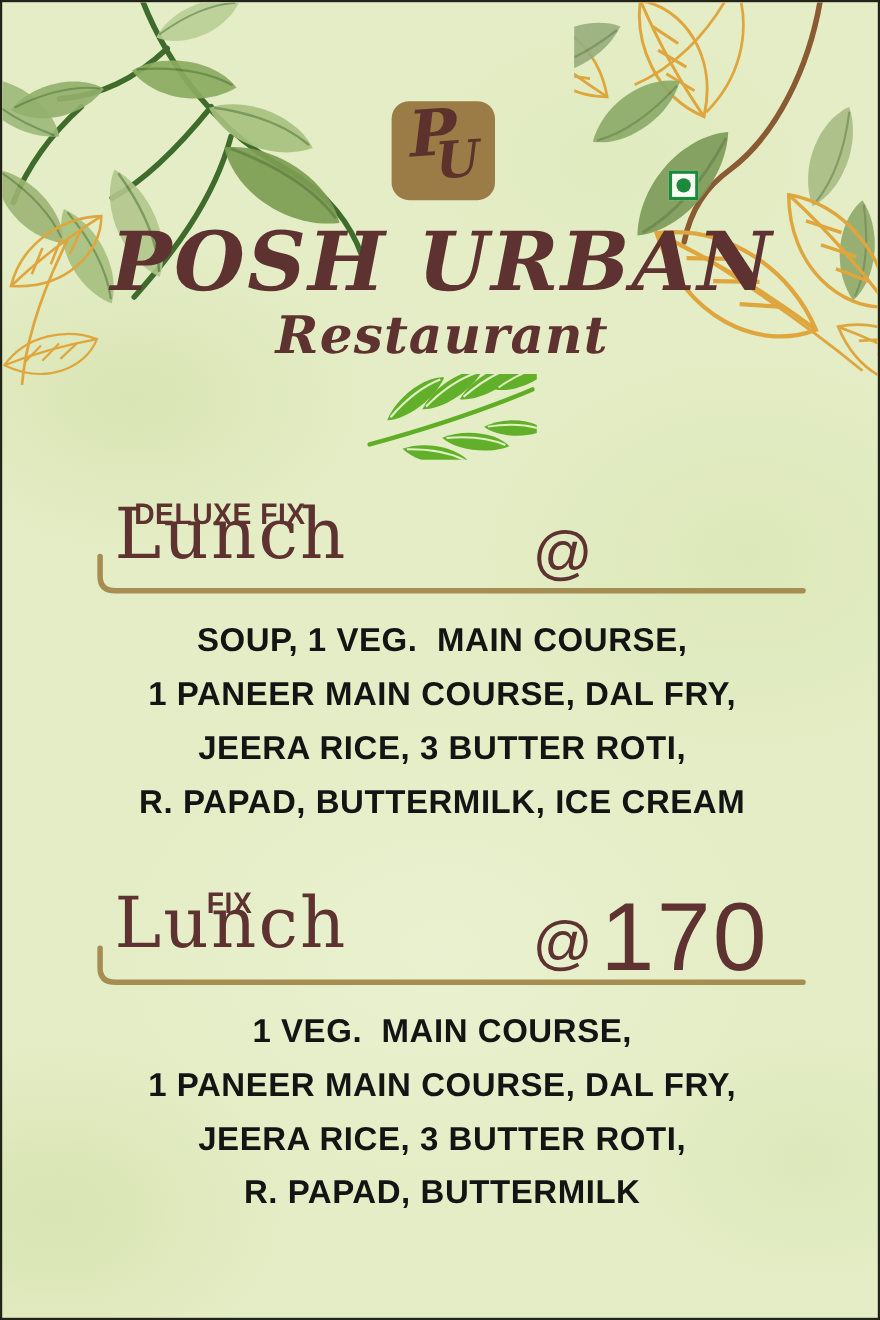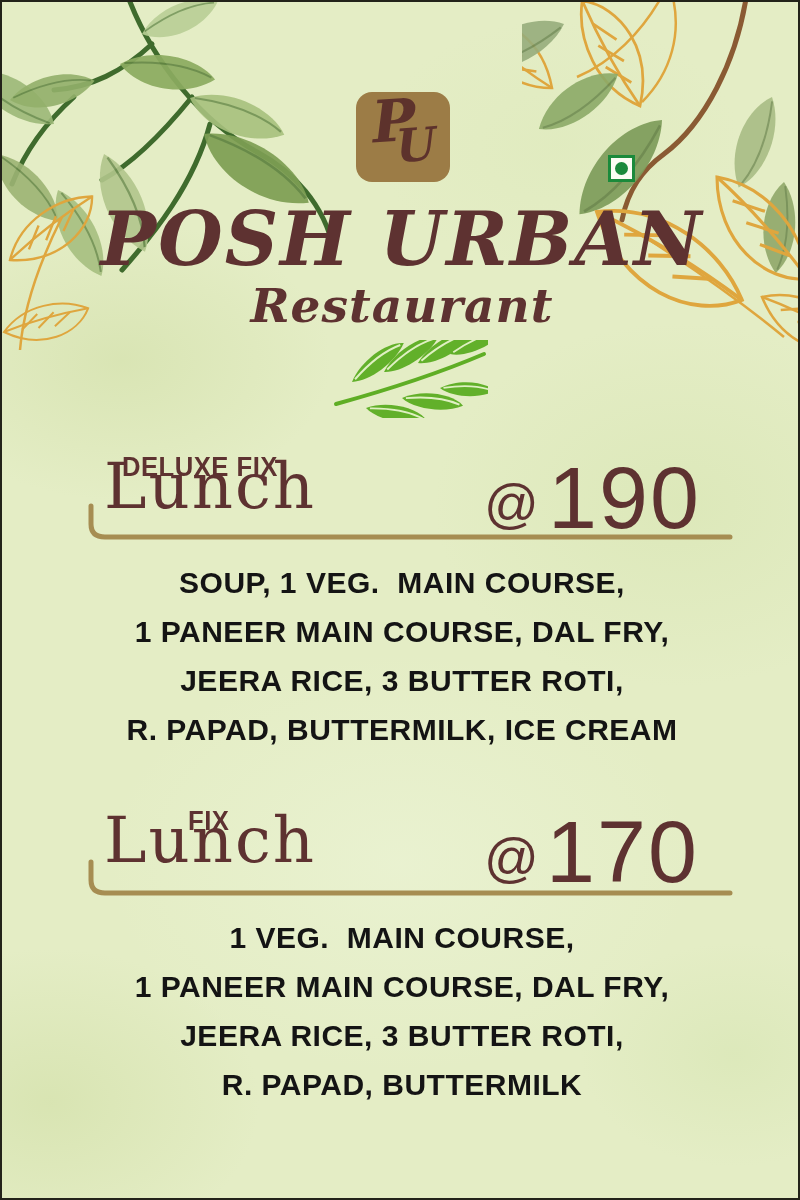--- a/index.html
+++ b/index.html
@@ -178,21 +178,20 @@
     <use href="#sprigleaf" transform="translate(86,23) rotate(-20)"></use>
     <use href="#sprigleaf" transform="translate(118,14) rotate(-14) scale(0.9)"></use>
     <use href="#sprigleaf" transform="translate(34,68) rotate(20) scale(0.95)"></use>
     <use href="#sprigleaf" transform="translate(70,58) rotate(16) scale(0.95)"></use>
     <use href="#sprigleaf" transform="translate(108,48) rotate(12) scale(0.85)"></use>
   </svg>
 
   <div class="abs tag-label" id="tag-1">DELUXE FIX</div>
   <div class="abs lunch-title" id="lunch-1">Lunch</div>
   <div class="abs price-at" id="at-1">@</div>
-  <div class="abs price-value" id="price-1">190</div>
   <svg class="abs" id="rule-1" width="650" height="44" viewBox="0 0 650 44">
     <path d="M6,6 L6,24 Q6,37 20,37 L645,37" fill="none" stroke="#a68d52" stroke-width="5" stroke-linecap="round"></path>
   </svg>
   <div class="abs menu-items" id="items-1">
     <div>SOUP, 1 VEG.  MAIN COURSE,</div>
     <div>1 PANEER MAIN COURSE, DAL FRY,</div>
     <div>JEERA RICE, 3 BUTTER ROTI,</div>
     <div>R. PAPAD, BUTTERMILK, ICE CREAM</div>
   </div>
 

